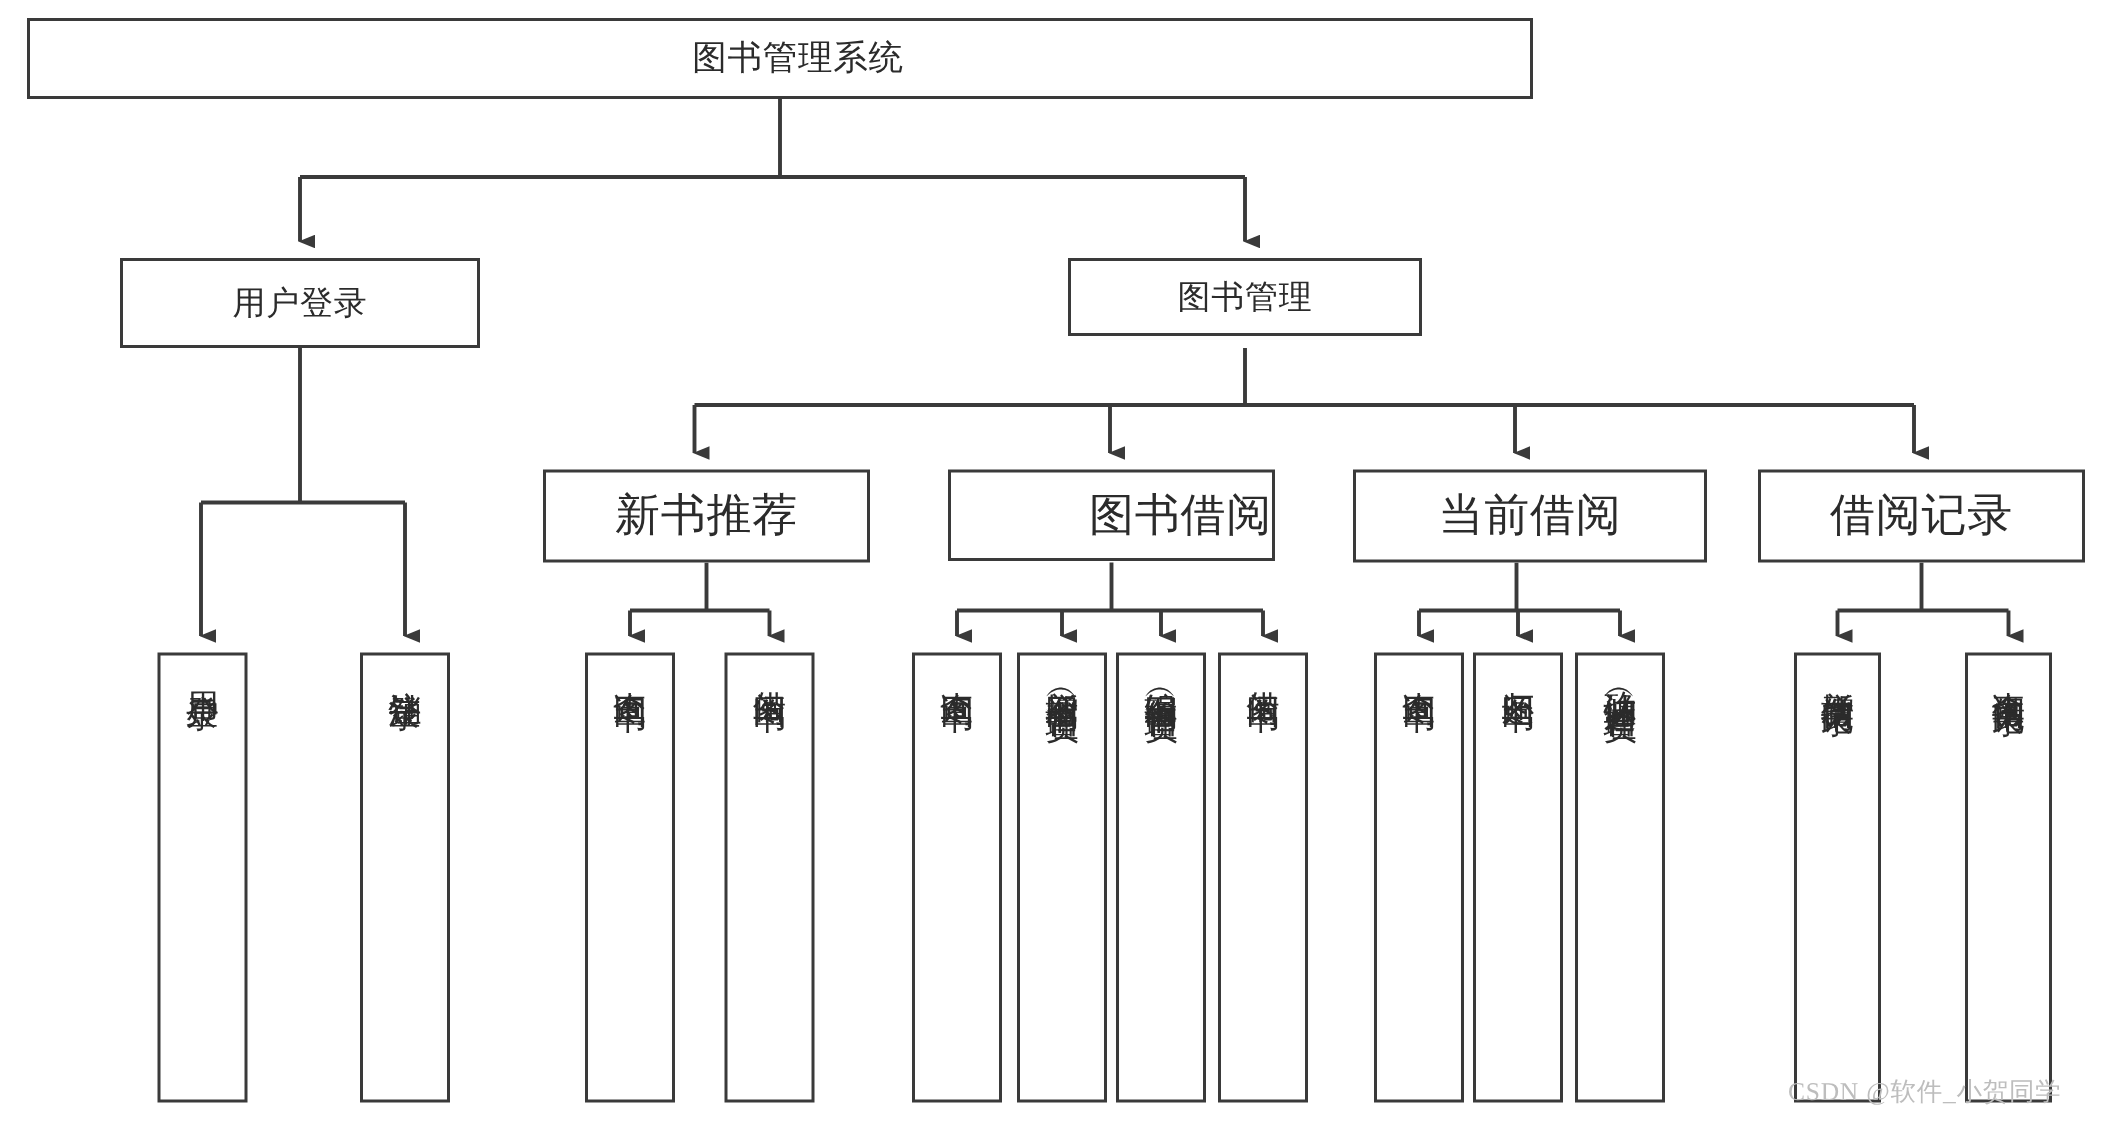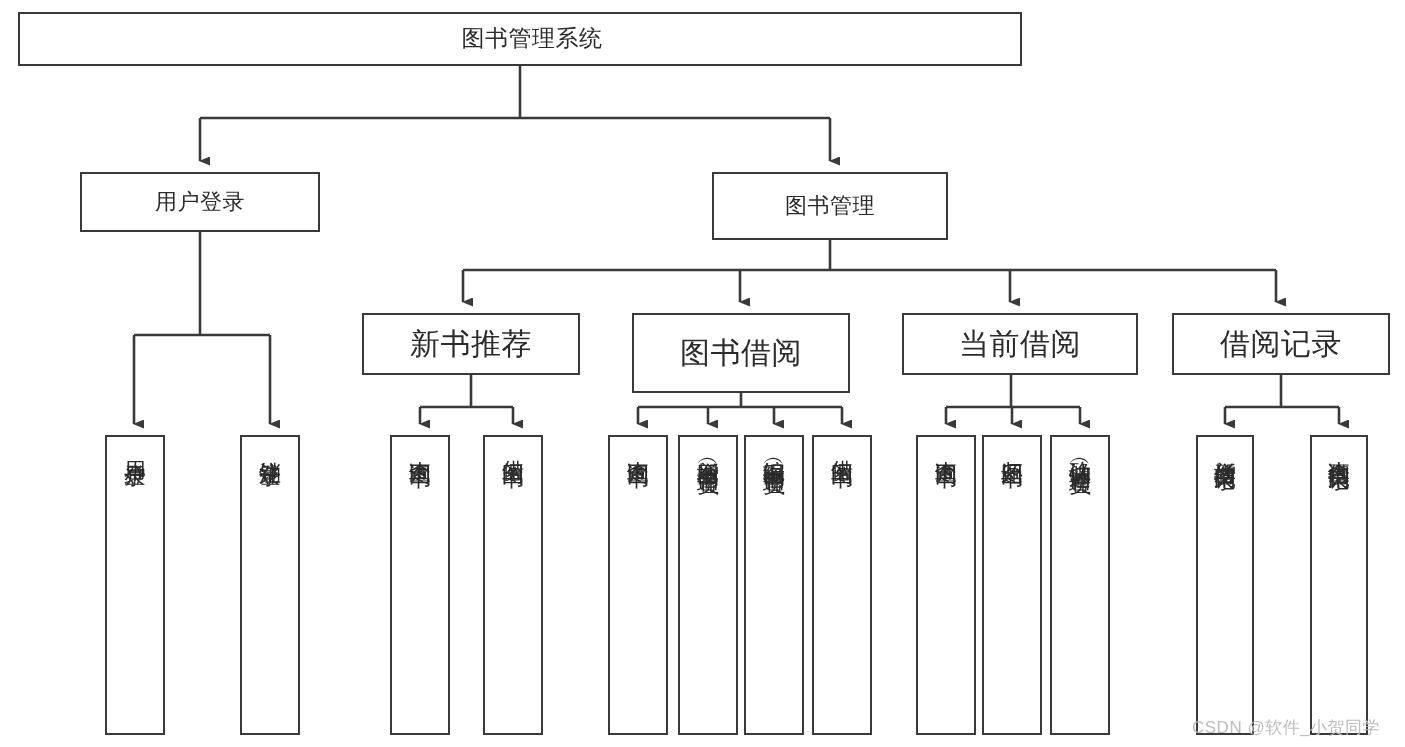--- a/index.html
+++ b/index.html
@@ -116,27 +116,27 @@
       </g>
   </svg>
 
   <div id="nodes-layer">
       <div class="node-box level-0" style="left: 18px; top: 12px; width: 1004px; height: 54px; padding-left: 24px;">
         <span class="node-label">图书管理系统</span>
       </div>
       <div class="node-box level-1" style="left: 80px; top: 172px; width: 240px; height: 60px;">
         <span class="node-label">用户登录</span>
       </div>
-      <div class="node-box level-1" style="left: 712px; top: 172px; width: 236px; height: 68px;">
+      <div class="node-box level-1" style="left: 712px; top: 172px; width: 236px; height: 52px;">
         <span class="node-label">图书管理</span>
       </div>
       <div class="node-box level-2" style="left: 362px; top: 313px; width: 218px; height: 62px;">
         <span class="node-label">新书推荐</span>
       </div>
-      <div class="node-box level-2" style="left: 632px; top: 313px; width: 218px; height: 80px;">
+      <div class="node-box level-2" style="left: 632px; top: 313px; width: 218px; height: 61px; justify-content: flex-end;">
         <span class="node-label">图书借阅</span>
       </div>
       <div class="node-box level-2" style="left: 902px; top: 313px; width: 236px; height: 62px;">
         <span class="node-label">当前借阅</span>
       </div>
       <div class="node-box level-2" style="left: 1172px; top: 313px; width: 218px; height: 62px;">
         <span class="node-label">借阅记录</span>
       </div>
       <div class="node-box level-3 vertical" style="left: 105px; top: 435px; width: 60px; height: 300px;">
         <span class="node-label">用户登录</span>
@@ -172,15 +172,15 @@
         <span class="node-label">确认归还（管理员）</span>
       </div>
       <div class="node-box level-3 vertical" style="left: 1196px; top: 435px; width: 58px; height: 300px;">
         <span class="node-label">新增借阅记录</span>
       </div>
       <div class="node-box level-3 vertical" style="left: 1310px; top: 435px; width: 58px; height: 300px;">
         <span class="node-label">查询借阅记录</span>
       </div>
     </div>
 
-  <div class="watermark" style="left:1192px; top:716px;">CSDN @软件_小贺同学</div>
+  <div class="watermark" style="left:1192px; top:716px;font-family:Liberation Serif, serif;">CSDN @软件_小贺同学</div>
 
 </div>
 
 </body></html>

